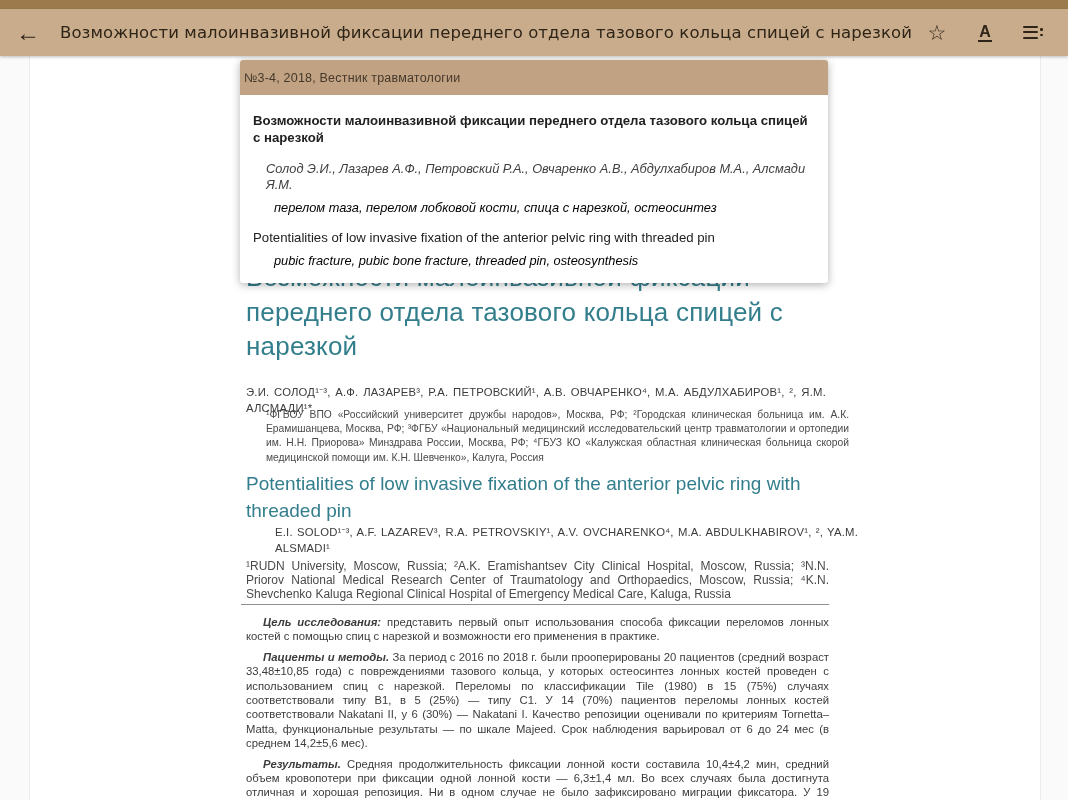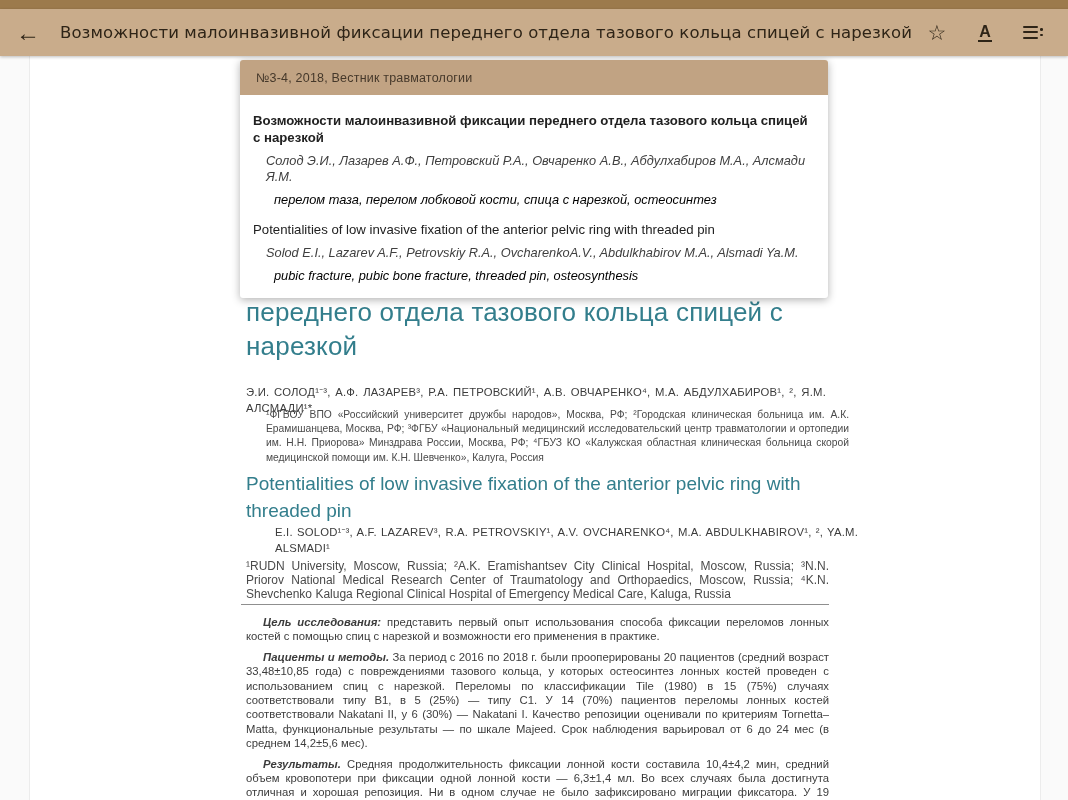--- a/index.html
+++ b/index.html
@@ -80,25 +80,25 @@
   .abstract .lead{font-weight:bold;font-style:italic;}
 
   
   .info-card{
     position:absolute;left:240px;top:4px;width:588px;z-index:20;
     background:#ffffff;border-radius:3px;box-shadow:0 2px 8px rgba(0,0,0,.3);
     overflow:hidden;cursor:pointer;
   }
   .card-header{
     height:35px;background:#c1a383;color:#45382a;font-size:12.5px;
-    display:flex;align-items:center;padding-left:16px;letter-spacing:.2px;
+    display:flex;align-items:center;padding-left:4px;letter-spacing:.2px;
   }
   .card-body{padding:12px 16px 14px 13px;}
   .card-title{font-size:13.2px;font-weight:bold;color:#212121;margin:5px 0 0 0;line-height:17px;}
-  .card-authors{font-size:12.8px;font-style:italic;color:#3f3f3f;margin:7px 0 0 13px;line-height:16px;}
+  .card-authors{font-size:12.8px;font-style:italic;color:#3f3f3f;margin:15px 0 0 13px;line-height:16px;}
   .card-keywords{font-size:12.8px;font-style:italic;color:#000000;margin:7px 0 0 21px;line-height:16px;}
   .card-block-en{margin-top:13px;}
 </style>
 </head>
 <body>
 
 <div class="screen">
 
   <div class="status-bar"></div>
 
@@ -155,20 +155,19 @@
     <aside class="info-card">
       <div class="card-header">№3-4, 2018, Вестник травматологии</div>
       <div class="card-body">
         <div>
           <div class="card-title">Возможности малоинвазивной фиксации переднего отдела тазового кольца спицей с нарезкой</div>
           <div class="card-authors">Солод Э.И., Лазарев А.Ф., Петровский Р.А., Овчаренко А.В., Абдулхабиров М.А., Алсмади Я.М.</div>
           <div class="card-keywords">перелом таза, перелом лобковой кости, спица с нарезкой, остеосинтез</div>
         </div>
         <div class="card-block-en">
           <div class="card-title" style="font-weight:normal;">Potentialities of low invasive fixation of the anterior pelvic ring with threaded pin</div>
-          <div class="card-authors">Solod E.I., Lazarev A.F., Petrovskiy R.A., OvcharenkoA.V., Abdulkhabirov M.A., Alsmadi Ya.M.</div>
           <div class="card-keywords">pubic fracture, pubic bone fracture, threaded pin, osteosynthesis</div>
         </div>
       </div>
     </aside>
   </main>
 
 </div>
 
 </body></html>

